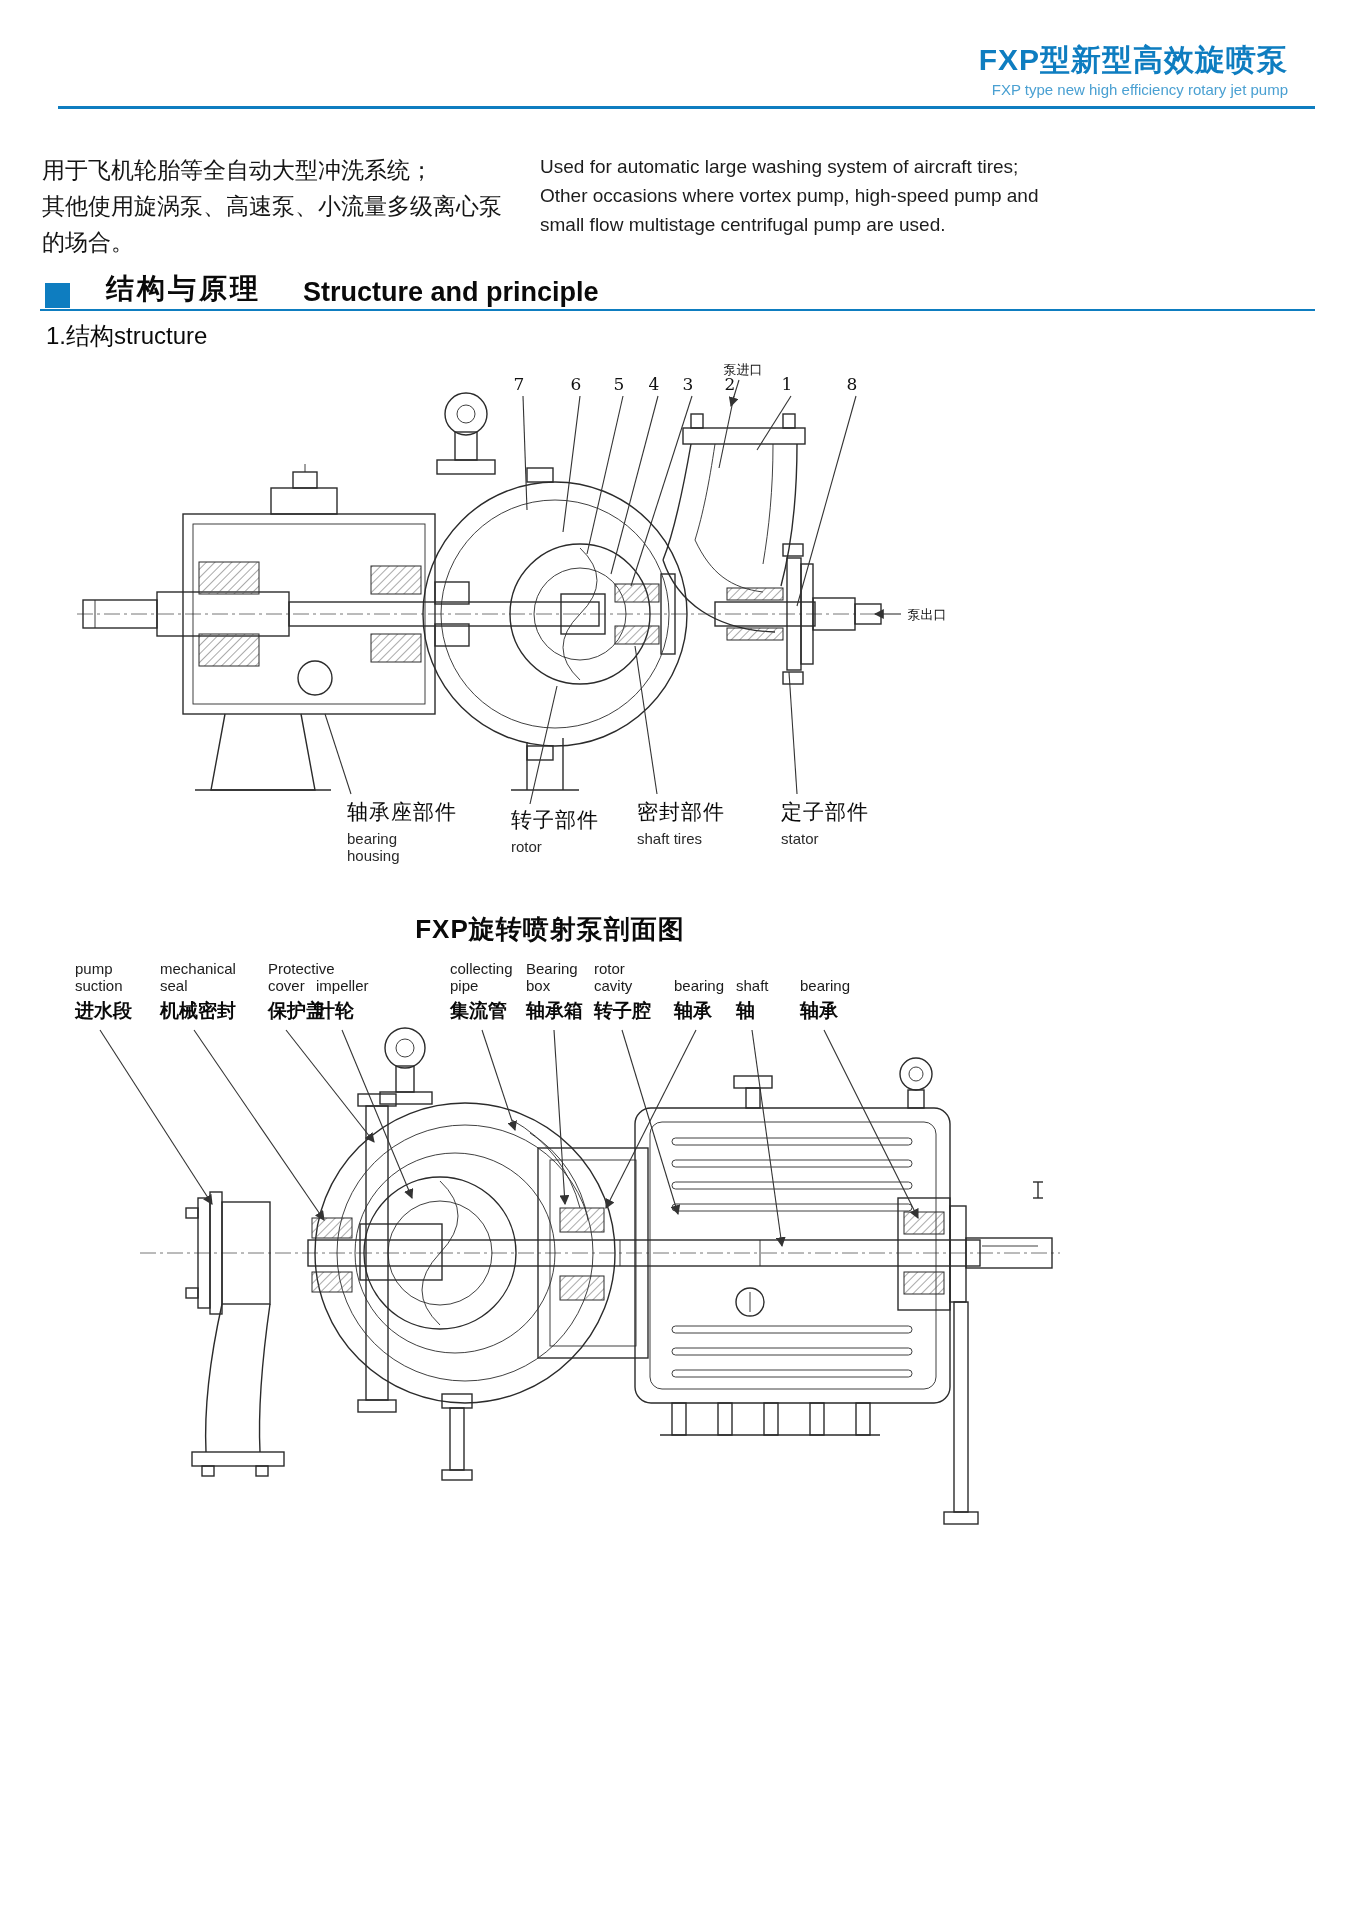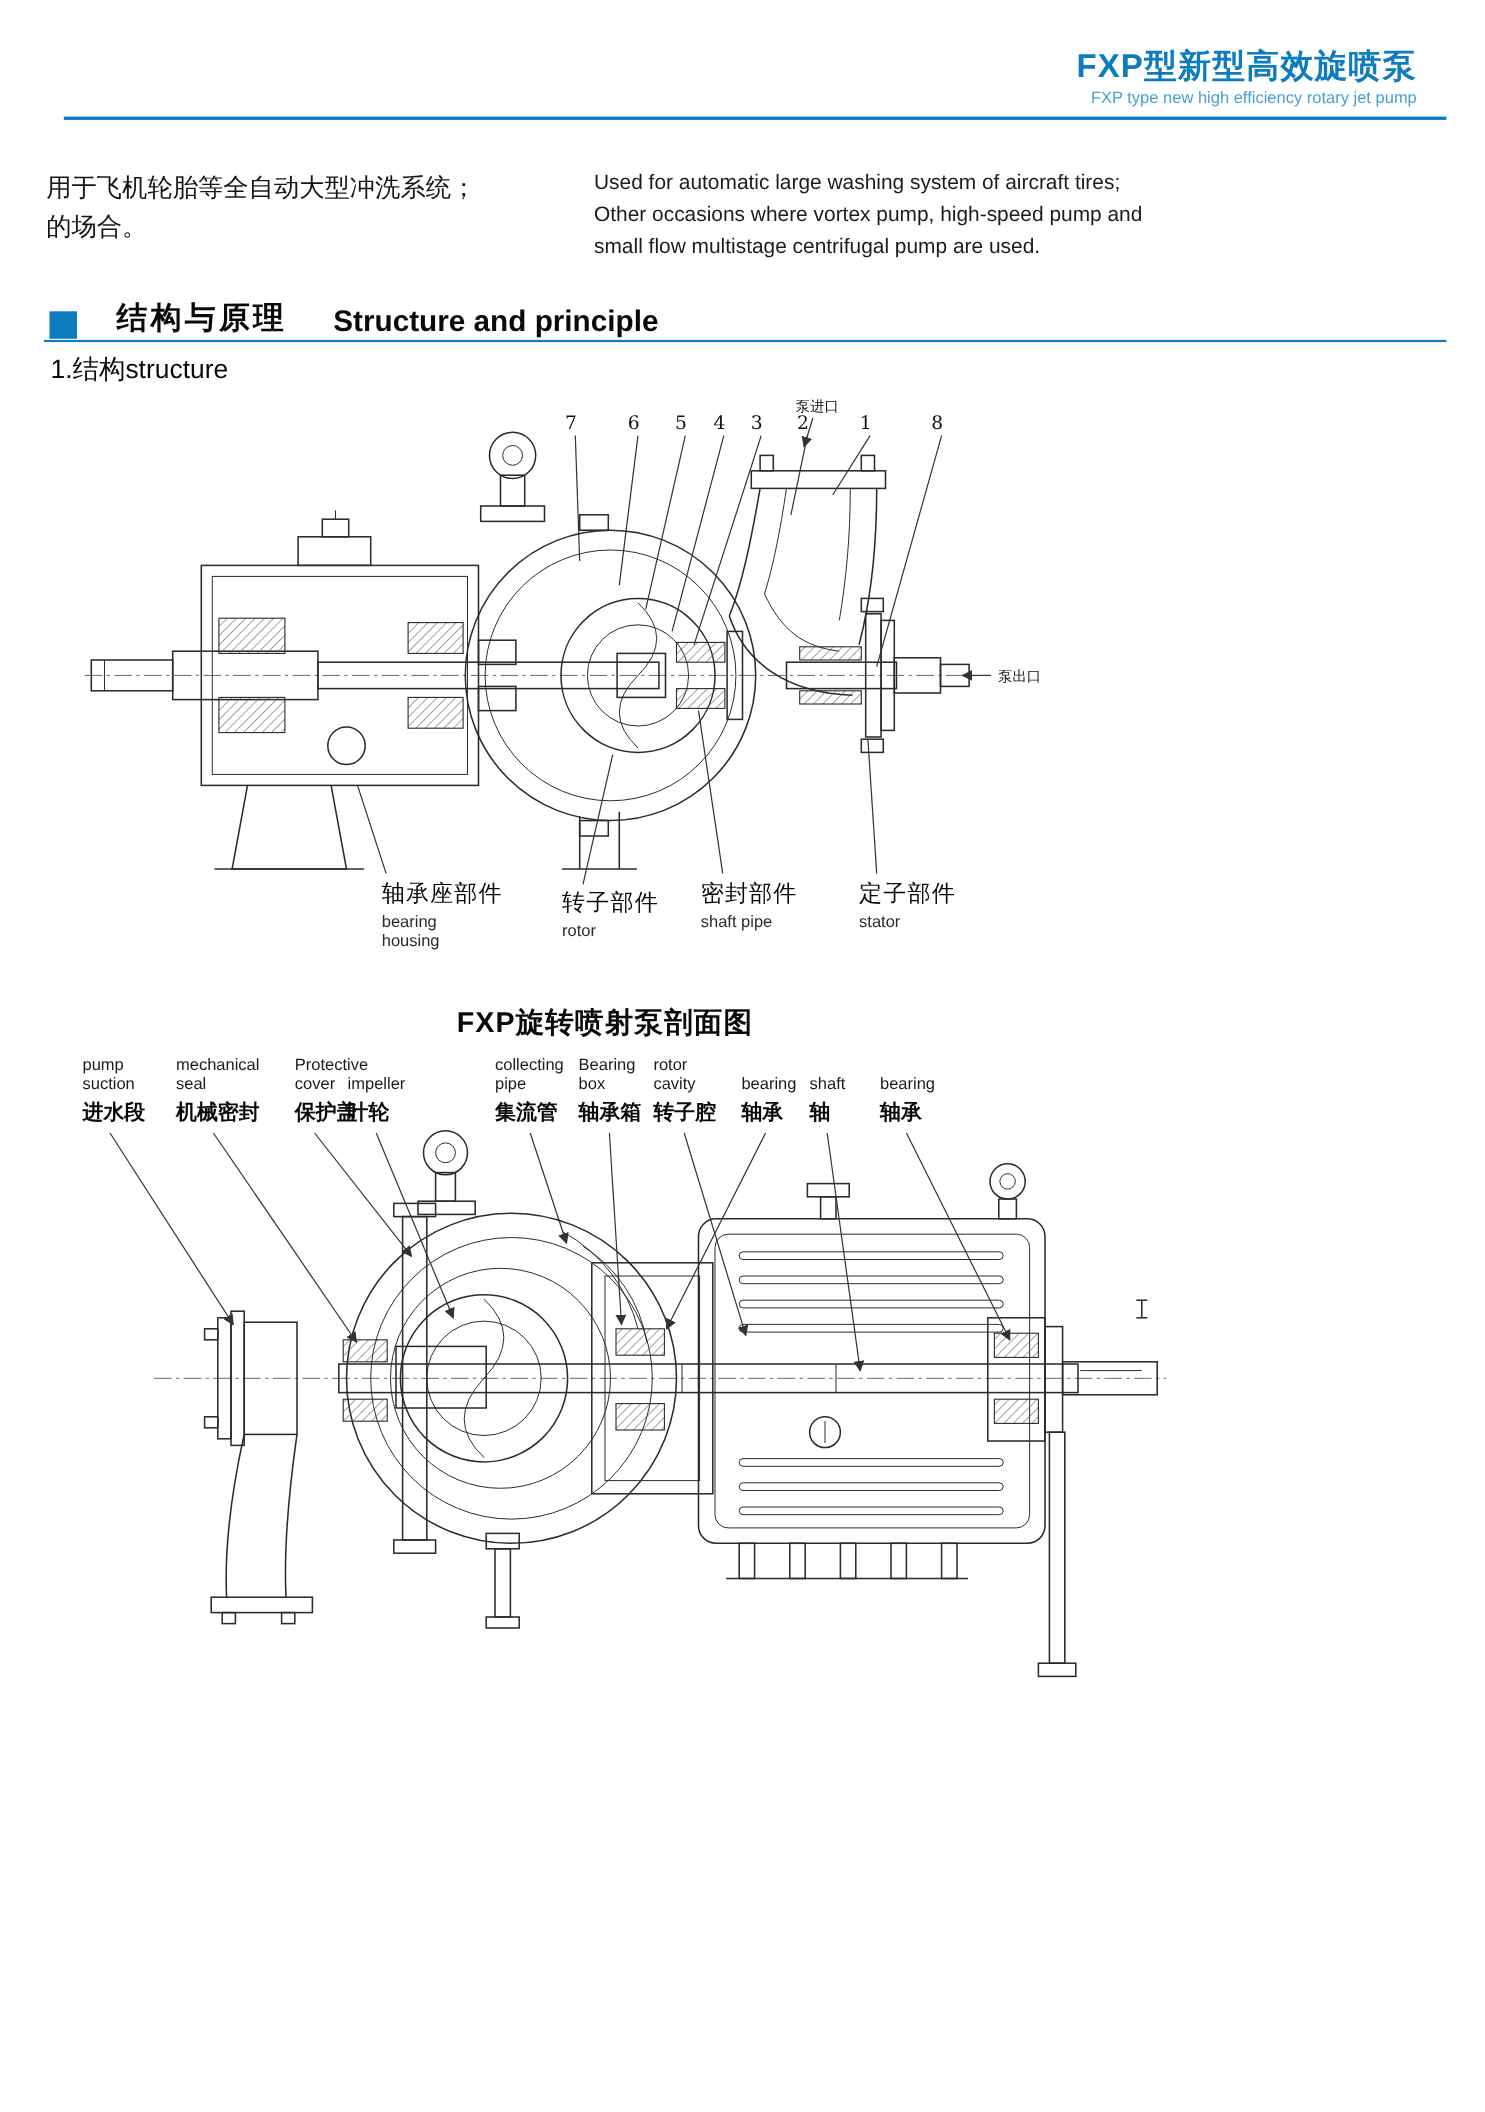--- a/index.html
+++ b/index.html
@@ -56,20 +56,21 @@
 <div class="page">
 
   <div class="hdr">
     <div class="hdr-zh">FXP型新型高效旋喷泵</div>
     <div class="hdr-en">FXP type new high efficiency rotary jet pump</div>
   </div>
   <div class="hdr-rule"></div>
 
   <div class="intro-zh">
     <div>用于飞机轮胎等全自动大型冲洗系统；</div>
+    <div>其他使用旋涡泵、高速泵、小流量多级离心泵</div>
     <div>的场合。</div>
   </div>
   <div class="intro-en">
     <div>Used for automatic large washing system of aircraft tires;</div>
     <div>Other occasions where vortex pump, high-speed pump and</div>
     <div>small flow multistage centrifugal pump are used.</div>
   </div>
 
   <div class="sec">
     <div class="sec-bullet"></div>
@@ -191,21 +192,21 @@
     <div class="d1-label" style="left:272px; top:436px;">
       <div class="d1-zh">轴承座部件</div>
       <div class="d1-en" style="width:76px;">bearing housing</div>
     </div>
     <div class="d1-label" style="left:436px; top:444px;">
       <div class="d1-zh">转子部件</div>
       <div class="d1-en">rotor</div>
     </div>
     <div class="d1-label" style="left:562px; top:436px;">
       <div class="d1-zh">密封部件</div>
-      <div class="d1-en">shaft pipe</div>
+      <div class="d1-en">shaft tires</div>
     </div>
     <div class="d1-label" style="left:706px; top:436px;">
       <div class="d1-zh">定子部件</div>
       <div class="d1-en">stator</div>
     </div>
   </div>
 
   <div class="caption">FXP旋转喷射泵剖面图</div>
 
   <div class="fig2">

